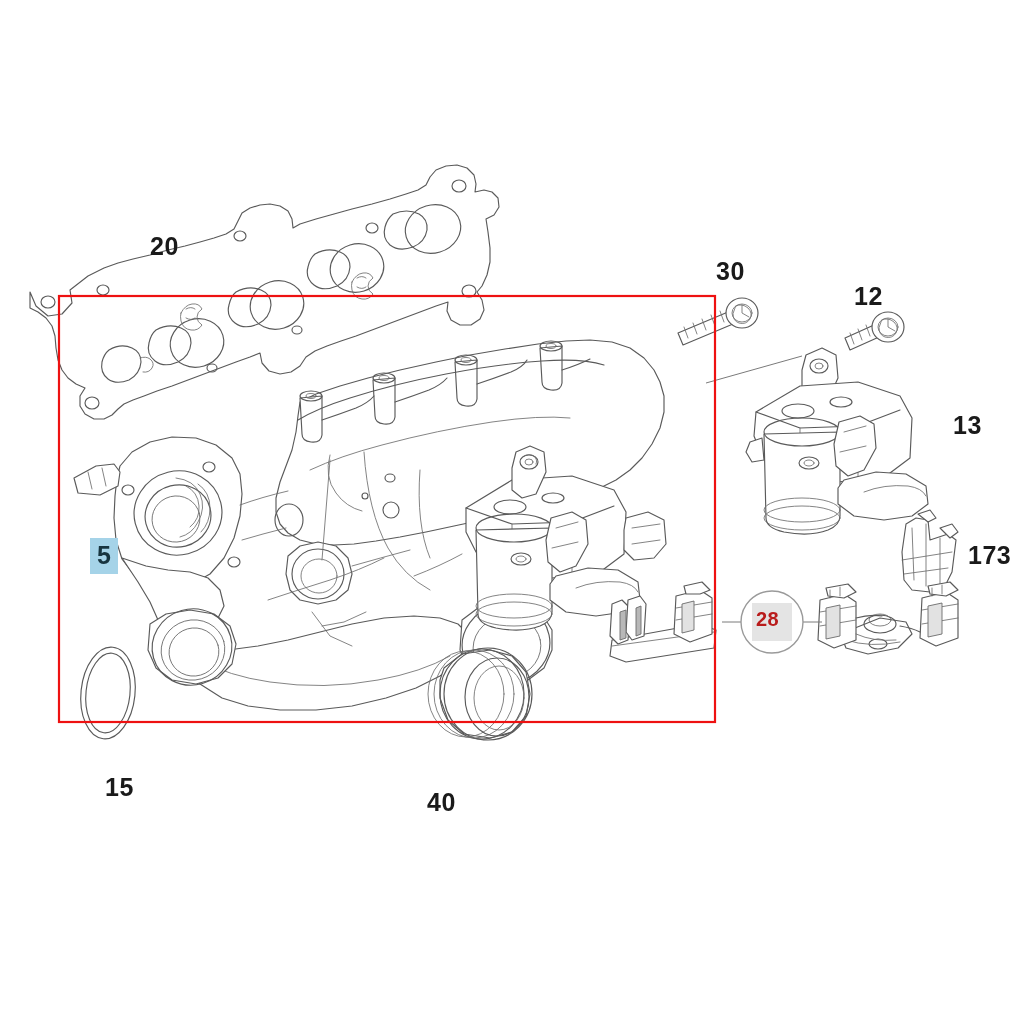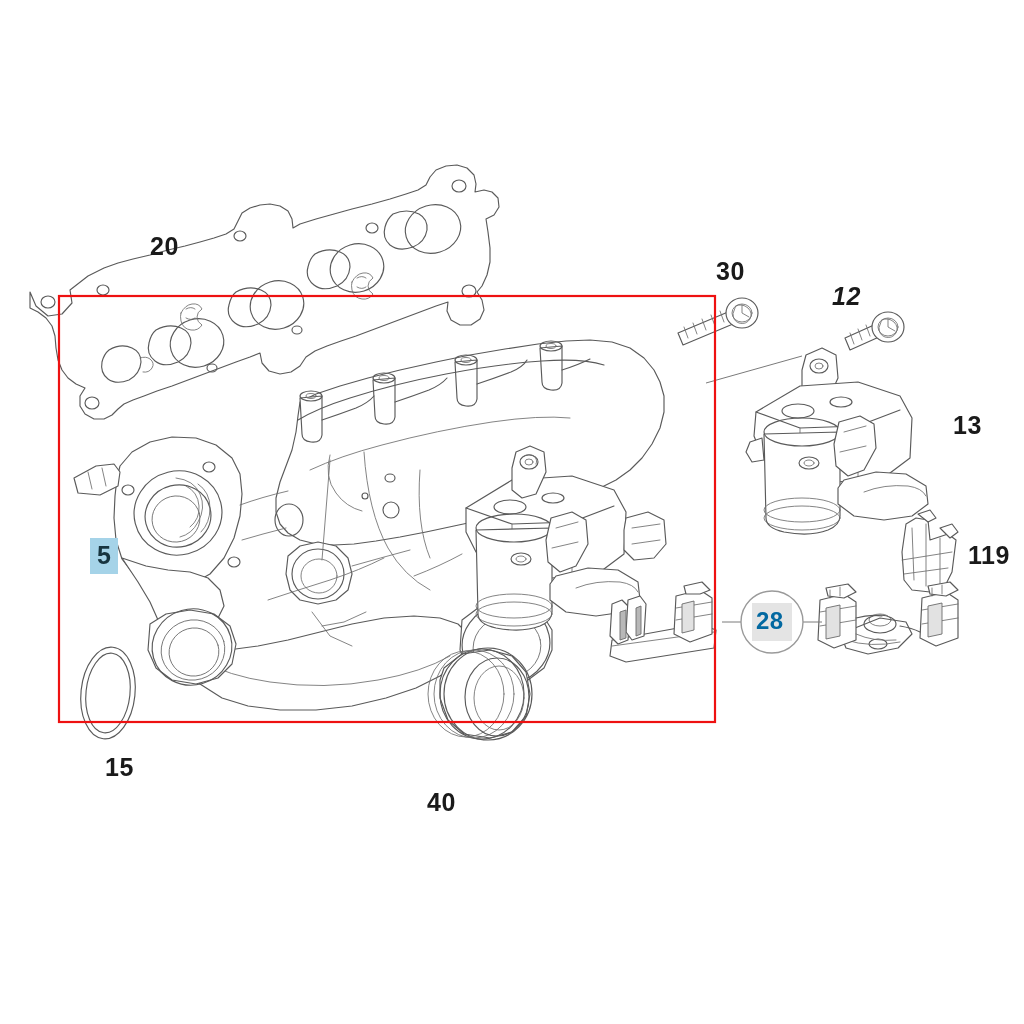--- a/index.html
+++ b/index.html
@@ -80,22 +80,22 @@
     letter-spacing: 0.5px;
     white-space: nowrap;
     user-select: none;
   }
   .label.highlighted {
     background: #a5d3e8;
     padding: 5px 7px 6px 7px;
     color: #17343f;
   }
   .label.callout-num {
-    font-size: 24px;
-    color: #0369a1;
+    font-size: 20px;
+    color: #b91c1c;
     font-weight: bold;
   }
 </style>
 </head>
 <body>
 
 <div id="diagram-root">
 
   <svg class="layer" viewBox="0 0 1024 1024">
 
@@ -401,28 +401,28 @@
 
     <rect class="highlight-rect" x="59" y="296" width="656" height="426"></rect>
 
   </svg>
 
   <div>
     <div class="label" style="left:150px; top:234px;">20</div>
 
     <div class="label" style="left:716px; top:259px;">30</div>
 
-    <div class="label" style="left:832px; top:284px;font-style:italic;">12</div>
+    <div class="label" style="left:854px; top:284px;">12</div>
 
     <div class="label" style="left:953px; top:413px;">13</div>
 
-    <div class="label" style="left:968px; top:543px;">119</div>
+    <div class="label" style="left:968px; top:543px;">173</div>
 
     <div class="label highlighted" style="left:90px; top:538px;">5</div>
 
-    <div class="label" style="left:105px; top:755px;">15</div>
+    <div class="label" style="left:105px; top:775px;">15</div>
 
     <div class="label" style="left:427px; top:742px;margin-top:48px;">40</div>
 
     <div class="label callout-num" style="left:756px; top:609px;">28</div>
   </div>
 
 </div>
 
 </body></html>

